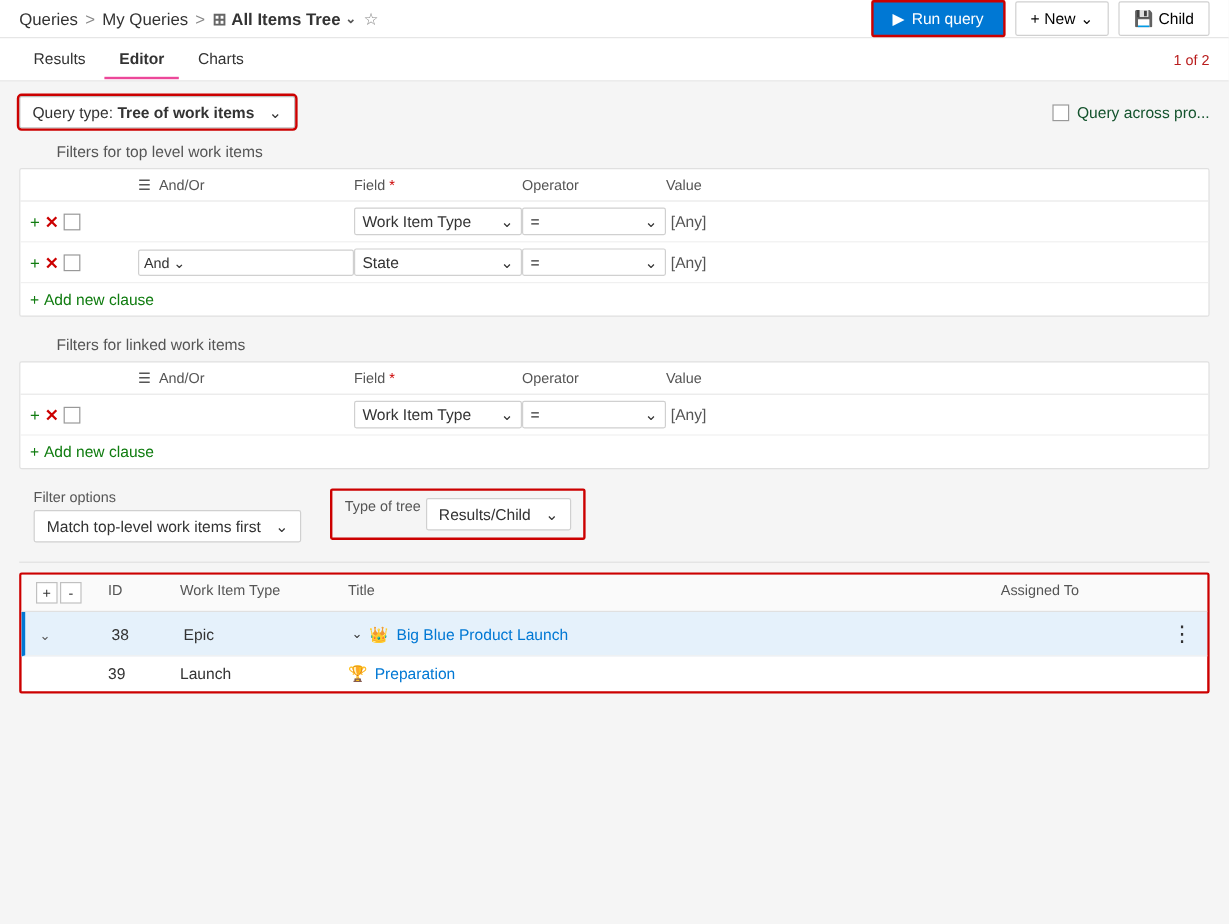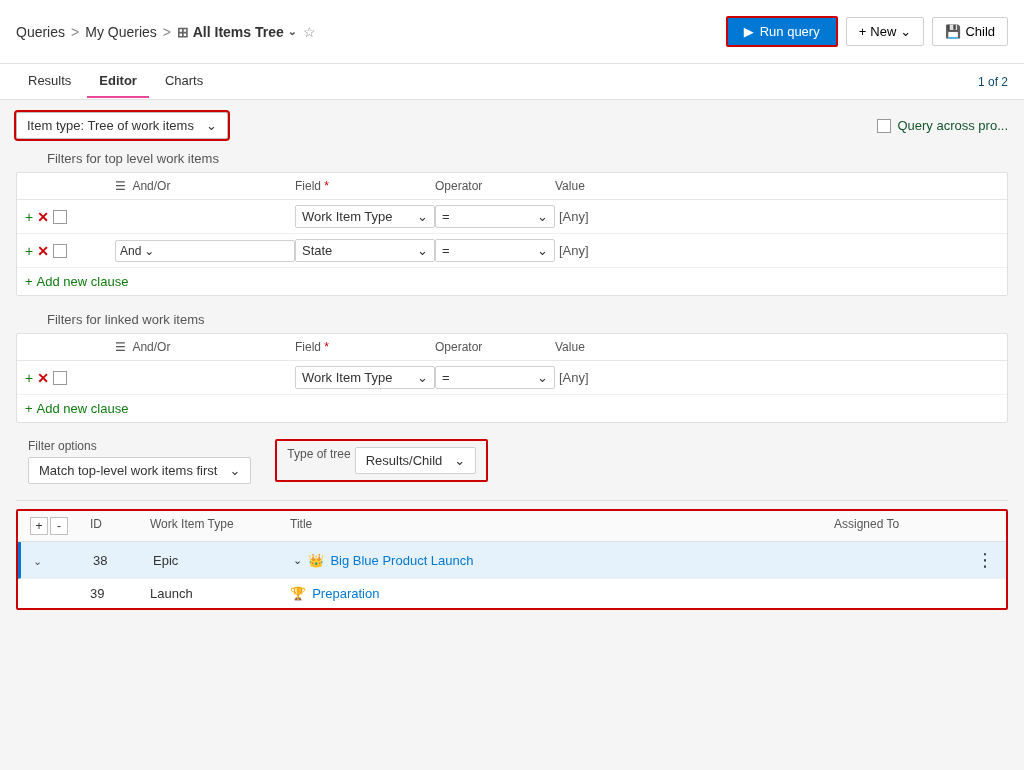--- a/index.html
+++ b/index.html
@@ -2,21 +2,21 @@
 <html><head>
   <meta charset="utf-8">
   <style>
     * { box-sizing: border-box; margin: 0; padding: 0; }
     body { font-family: 'Segoe UI', Arial, sans-serif; font-size: 13px; background: #f5f5f5; color: #333; }
 
     
     .header {
       display: flex; align-items: center; justify-content: space-between;
       background: #fff; padding: 8px 16px; border-bottom: 1px solid #e0e0e0;
-      height: 64px;
+      height: 32px;
     }
     .breadcrumb { display: flex; align-items: center; gap: 6px; font-size: 14px; }
     .breadcrumb-sep { color: #888; }
     .breadcrumb-link { color: #333; cursor: pointer; }
     .breadcrumb-current { font-weight: 600; display: flex; align-items: center; gap: 4px; }
     .chevron-down { font-size: 11px; color: #555; }
     .star-icon { color: #888; cursor: pointer; }
 
     .header-actions { display: flex; align-items: center; gap: 8px; }
 
@@ -45,21 +45,21 @@
       padding: 0 16px; border-bottom: 1px solid #e0e0e0;
       height: 36px;
     }
     .tab {
       padding: 8px 12px; cursor: pointer; font-size: 13px;
       border-bottom: 2px solid transparent; margin-right: 4px;
     }
     .tab.active { border-bottom: 2px solid #ec4899; font-weight: 700; }
 
     .page-count {
-      margin-left: auto; font-size: 12px; color: #0c4a6e;
+      margin-left: auto; font-size: 12px; color: #b91c1c;
     }
 
     
     .main { padding: 12px 16px; background: #f5f5f5; }
 
     
     .query-type-row {
       display: flex; align-items: center; justify-content: space-between;
       margin-bottom: 12px;
     }
@@ -205,22 +205,22 @@
   <div class="tab active">Editor</div>
   <div class="tab">Charts</div>
   <span class="page-count">1 of 2</span>
 </div>
 
 <div class="main">
 
   <div class="query-type-row">
     <div class="query-type-select highlight-red">
       <span>
-        <span>Item type:</span>
-        <span style="font-weight:400;">Tree of work items</span>
+        <span>Query type:</span>
+        <span style="font-weight:700;">Tree of work items</span>
       </span>
       <span style="margin-left:6px;">⌄</span>
     </div>
     <div class="query-across">
       <div class="checkbox-sq"></div>
       <span>Query across pro...</span>
     </div>
   </div>
 
   <div class="section-label">Filters for top level work items</div>

